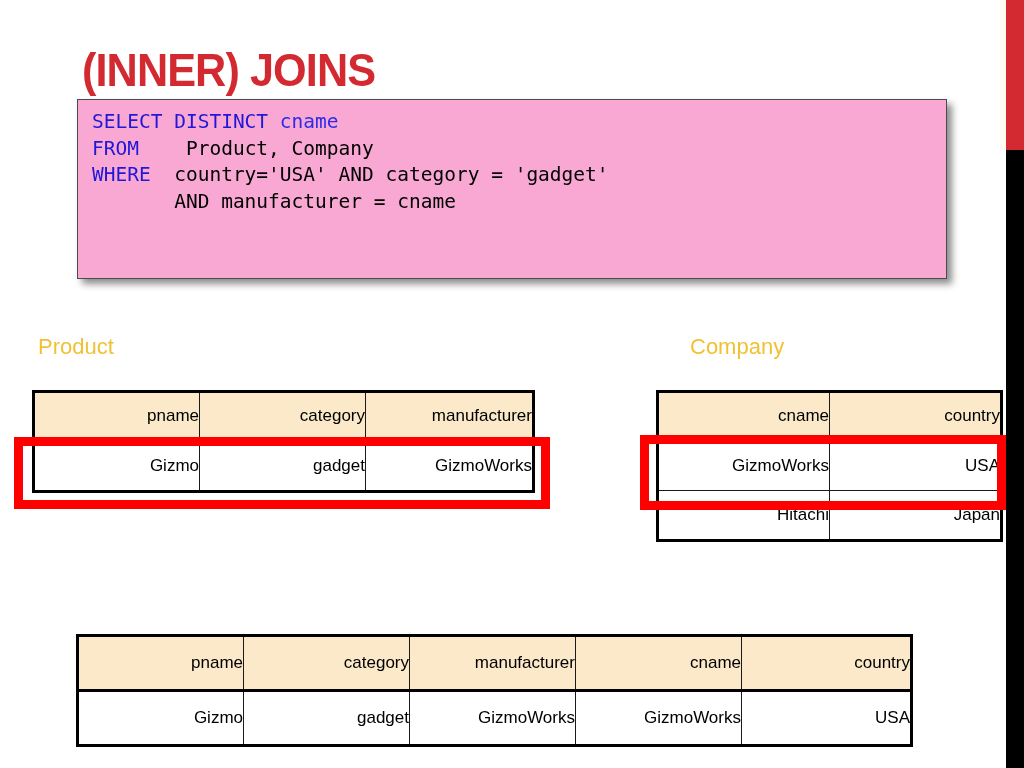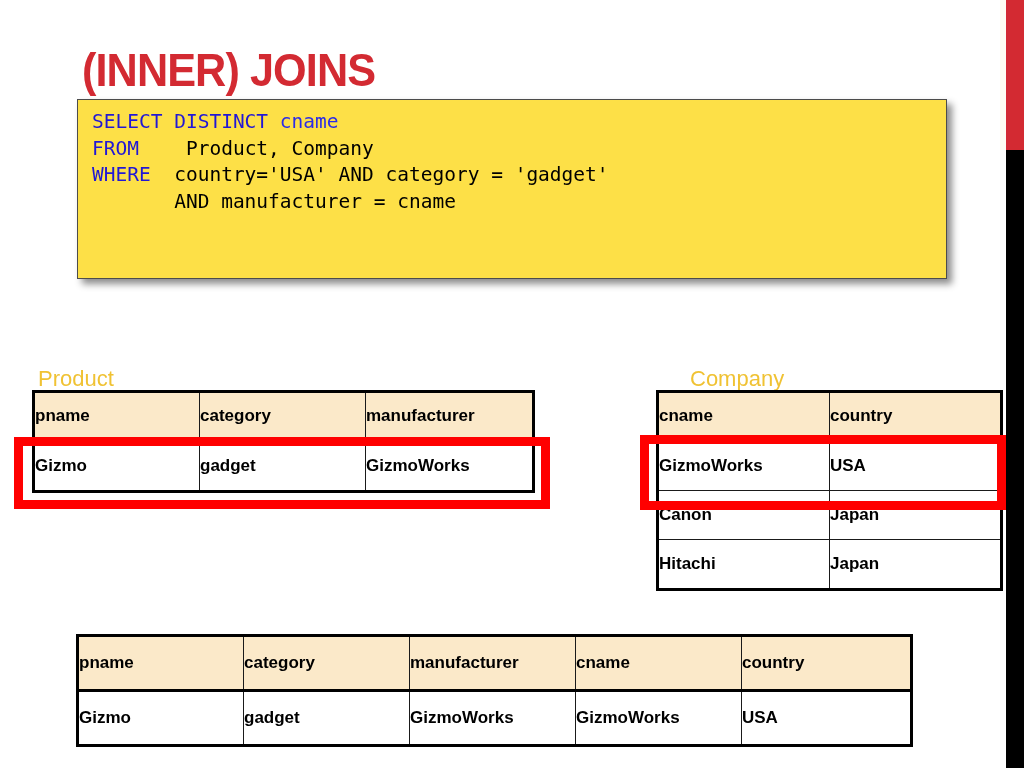--- a/index.html
+++ b/index.html
@@ -59,21 +59,21 @@
     white-space: nowrap;
   }
 
   
   #sql-box {
     position: absolute;
     left: 77px;
     top: 99px;
     width: 870px;
     height: 180px;
-    background: #fde047;
+    background: #f9a8d4;
     border: 1px solid #4c4c4c;
     box-shadow: 5px 5px 7px rgba(0,0,0,0.45);
     box-sizing: border-box;
   }
   #sql-code {
     position: absolute;
     left: 14px;
     top: 9px;
     font-family: "DejaVu Sans Mono", monospace;
     font-size: 19.5px;
@@ -83,37 +83,36 @@
   }
   .kw  { color: #2117D6; }
   .kw2 { color: #2B2BE8; }
 
   
   .table-caption {
     position: absolute;
     font-size: 22px;
     color: #F0C233;
     white-space: nowrap;
-    margin-top: 32px;
   }
   #caption-product { left: 38px; top: 334px; }
   #caption-company { left: 690px; top: 334px; }
 
   
   .dtable {
     position: absolute;
     border-collapse: collapse;
     background: #ffffff;
     table-layout: fixed;
   }
   .dtable td, .dtable th {
     border: 1.5px solid #1a1a1a;
-    text-align: left;
+    text-align: right;
     font-size: 17px;
-    font-weight: bold;
+    font-weight: normal;
     color: #000000;
     padding: 0;
     height: 48px;
     vertical-align: middle;
     background: #ffffff;
   }
   .dtable thead th {
     background: #FBE9C9;
     border-bottom: 3px solid #000000;
     height: 46px;
@@ -232,24 +231,20 @@
   <thead>
     <tr>
       <th>cname</th>
       <th>country</th>
     </tr>
   </thead>
   <tbody>
     <tr>
       <td>GizmoWorks</td>
       <td>USA</td>
-    </tr>
-    <tr>
-      <td>Canon</td>
-      <td>Japan</td>
     </tr>
     <tr>
       <td>Hitachi</td>
       <td>Japan</td>
     </tr>
   </tbody>
 </table>
 
 <div id="highlight-company" class="highlight-box"></div>
 

